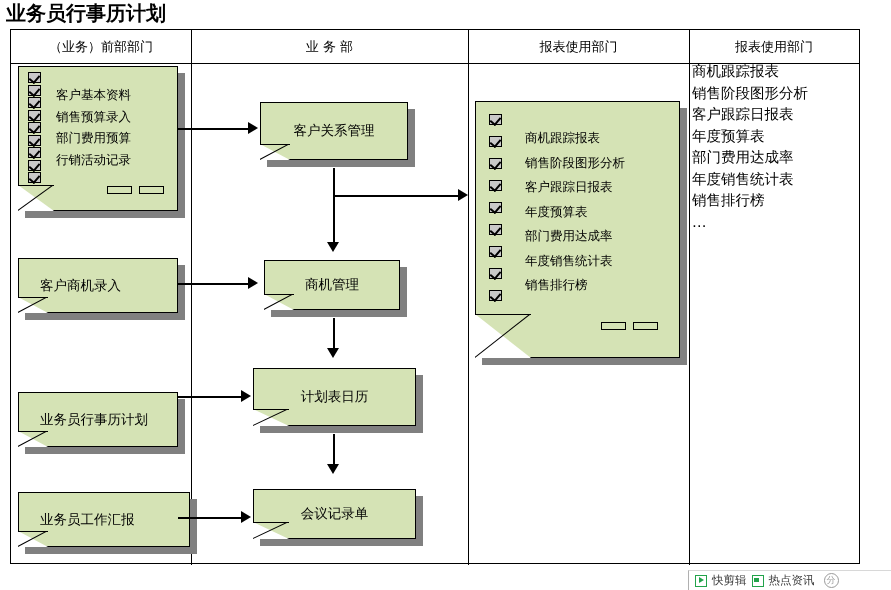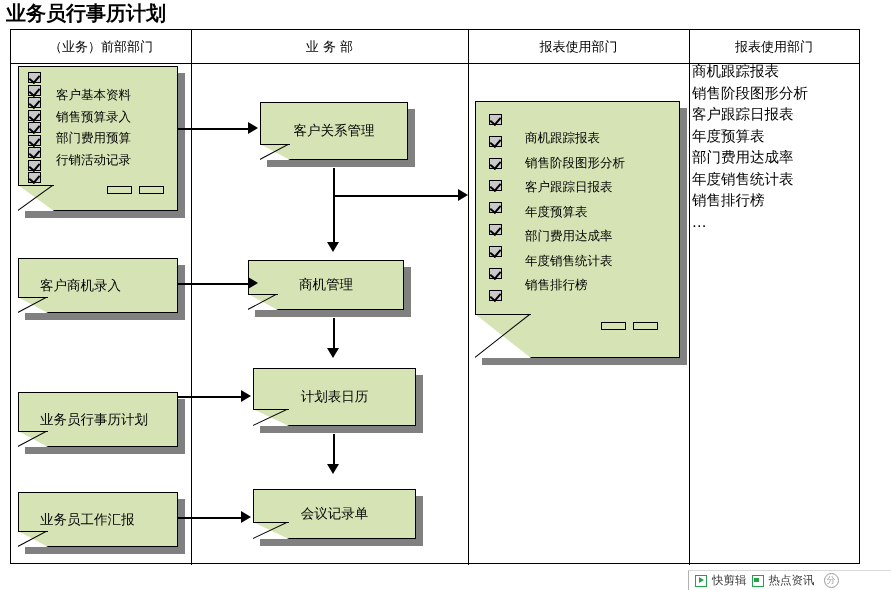--- a/index.html
+++ b/index.html
@@ -233,41 +233,41 @@
   <div class="doc" style="left:18px;top:392px;width:160px;height:55px;--nw:30px;--nh:16px;">
     <div class="shadow"></div>
     <div class="body"></div>
     <div class="label left">业务员行事历计划</div>
     <div class="notch"></div>
     <div class="notchline">
         <div style="position: absolute; left: 0px; bottom: 0px; width: 34px; height: 0px; border-top: 1.5px solid rgb(0, 0, 0); transform-origin: 0px 100%; transform: rotate(-28.0725deg);"></div>
       </div>
   </div>
 
-  <div class="doc" style="left:18px;top:492px;width:160px;height:55px;--nw:30px;--nh:16px;">
+  <div class="doc" style="left:18px;top:492px;width:160px;height:55px;padding-left:12px;--nw:30px;--nh:16px;">
     <div class="shadow"></div>
     <div class="body"></div>
     <div class="label left">业务员工作汇报</div>
     <div class="notch"></div>
     <div class="notchline">
         <div style="position: absolute; left: 0px; bottom: 0px; width: 34px; height: 0px; border-top: 1.5px solid rgb(0, 0, 0); transform-origin: 0px 100%; transform: rotate(-28.0725deg);"></div>
       </div>
   </div>
 
   <div class="doc" style="left:260px;top:102px;width:148px;height:58px;text-decoration:underline;--nw:30px;--nh:16px;">
     <div class="shadow"></div>
     <div class="body"></div>
     <div class="label">客户关系管理</div>
     <div class="notch"></div>
     <div class="notchline">
         <div style="position: absolute; left: 0px; bottom: 0px; width: 34px; height: 0px; border-top: 1.5px solid rgb(0, 0, 0); transform-origin: 0px 100%; transform: rotate(-28.0725deg);"></div>
       </div>
   </div>
 
-  <div class="doc" style="left:248px;top:260px;width:156px;height:50px;--nw:30px;--nh:16px;">
+  <div class="doc" style="left:264px;top:260px;width:136px;height:50px;--nw:30px;--nh:16px;">
     <div class="shadow"></div>
     <div class="body"></div>
     <div class="label">商机管理</div>
     <div class="notch"></div>
     <div class="notchline">
         <div style="position: absolute; left: 0px; bottom: 0px; width: 34px; height: 0px; border-top: 1.5px solid rgb(0, 0, 0); transform-origin: 0px 100%; transform: rotate(-28.0725deg);"></div>
       </div>
   </div>
 
   <div class="doc" style="left:253px;top:368px;width:163px;height:58px;--nw:36px;--nh:17px;">

